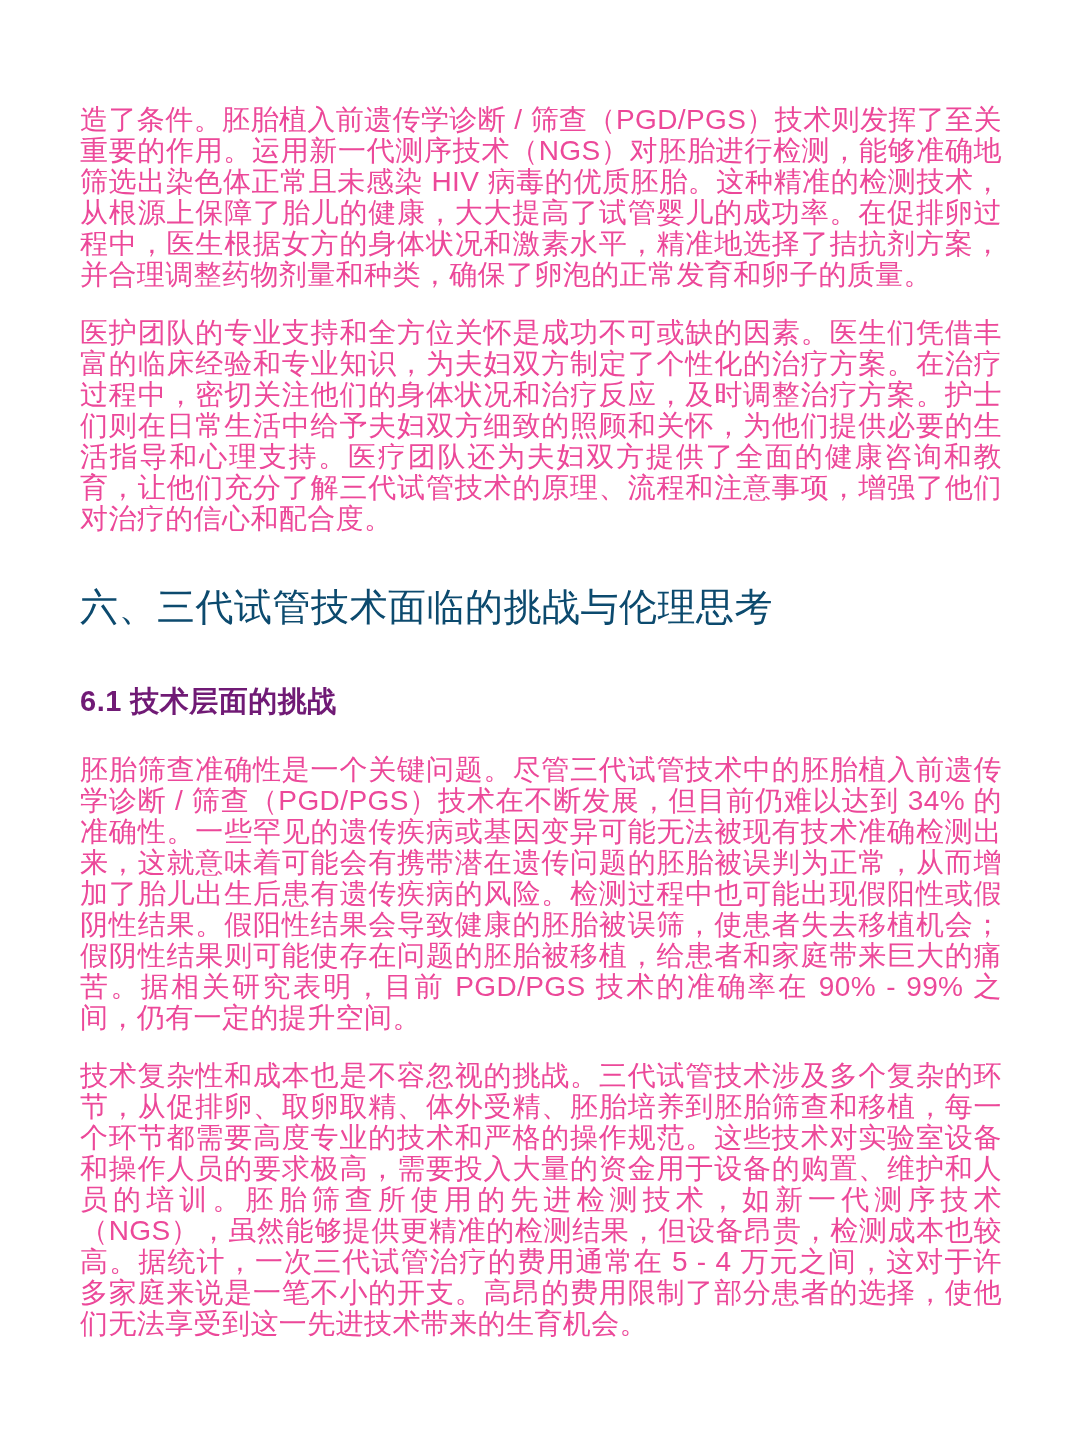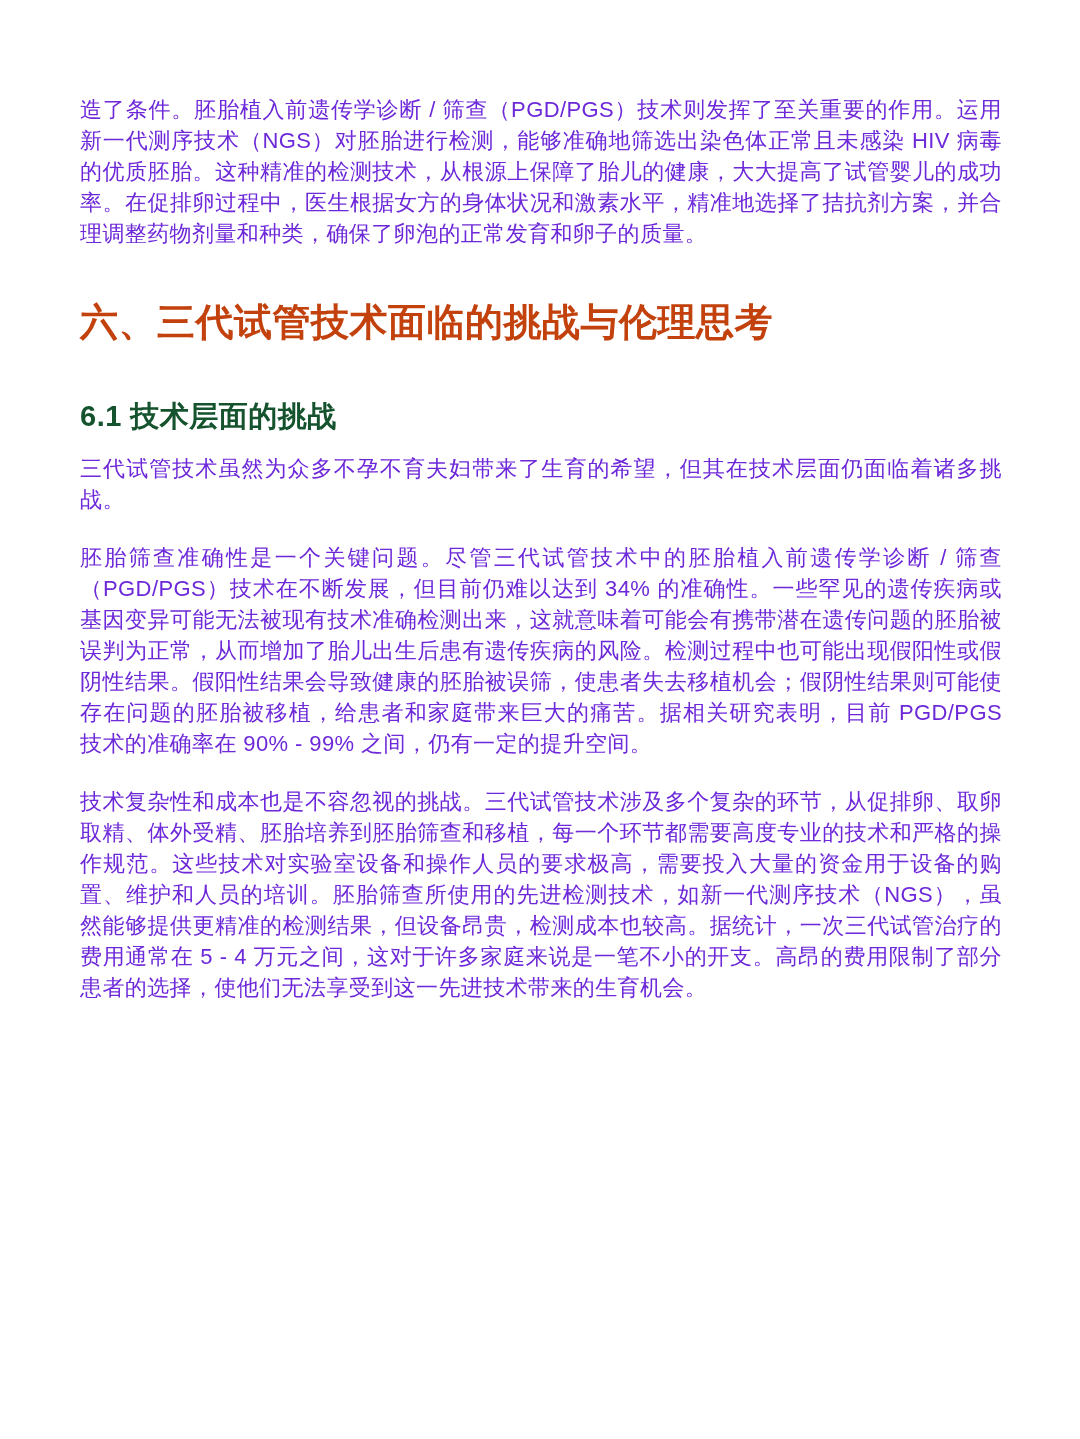--- a/index.html
+++ b/index.html
@@ -11,49 +11,49 @@
     position: relative;
     width: 1080px;
     height: 1439px;
     box-sizing: border-box;
     background: #ffffff;
     padding: 86px 78px 0 80px;
     overflow: hidden;
     font-family: "Liberation Sans", "DejaVu Sans", sans-serif;
   }
   .body-text {
-    font-size: 22px;
+    font-size: 28px;
     line-height: 31px;
     letter-spacing: 0.4px;
-    color: #6d28d9;
+    color: #ec4899;
     text-align: justify;
-    margin: 8px 0 27px 0;
+    margin: 18px 0 27px 0;
   }
   .section-heading {
     font-size: 38px;
     line-height: 46px;
-    font-weight: 700;
-    color: #c2410c;
+    font-weight: 400;
+    color: #0c4a6e;
     letter-spacing: 0.5px;
     margin: 50px 0 0 0;
   }
   .subsection-heading {
     font-size: 29px;
     line-height: 34px;
     font-weight: 700;
-    color: #14532d;
+    color: #701a75;
     letter-spacing: 0.5px;
-    margin: 54px 0 20px 0;
+    margin: 54px 0 36px 0;
   }
 </style>
 </head>
 <body>
 
 <div class="page">
   <p class="body-text">造了条件。胚胎植入前遗传学诊断 / 筛查（PGD/PGS）技术则发挥了至关重要的作用。运用新一代测序技术（NGS）对胚胎进行检测，能够准确地筛选出染色体正常且未感染 HIV 病毒的优质胚胎。这种精准的检测技术，从根源上保障了胎儿的健康，大大提高了试管婴儿的成功率。在促排卵过程中，医生根据女方的身体状况和激素水平，精准地选择了拮抗剂方案，并合理调整药物剂量和种类，确保了卵泡的正常发育和卵子的质量。</p>
+  <p class="body-text">医护团队的专业支持和全方位关怀是成功不可或缺的因素。医生们凭借丰富的临床经验和专业知识，为夫妇双方制定了个性化的治疗方案。在治疗过程中，密切关注他们的身体状况和治疗反应，及时调整治疗方案。护士们则在日常生活中给予夫妇双方细致的照顾和关怀，为他们提供必要的生活指导和心理支持。医疗团队还为夫妇双方提供了全面的健康咨询和教育，让他们充分了解三代试管技术的原理、流程和注意事项，增强了他们对治疗的信心和配合度。</p>
 
   <h1 class="section-heading">六、三代试管技术面临的挑战与伦理思考</h1>
   <h2 class="subsection-heading">6.1 技术层面的挑战</h2>
 
-  <p class="body-text">三代试管技术虽然为众多不孕不育夫妇带来了生育的希望，但其在技术层面仍面临着诸多挑战。</p>
   <p class="body-text">胚胎筛查准确性是一个关键问题。尽管三代试管技术中的胚胎植入前遗传学诊断 / 筛查（PGD/PGS）技术在不断发展，但目前仍难以达到 34% 的准确性。一些罕见的遗传疾病或基因变异可能无法被现有技术准确检测出来，这就意味着可能会有携带潜在遗传问题的胚胎被误判为正常，从而增加了胎儿出生后患有遗传疾病的风险。检测过程中也可能出现假阳性或假阴性结果。假阳性结果会导致健康的胚胎被误筛，使患者失去移植机会；假阴性结果则可能使存在问题的胚胎被移植，给患者和家庭带来巨大的痛苦。据相关研究表明，目前 PGD/PGS 技术的准确率在 90% - 99% 之间，仍有一定的提升空间。</p>
   <p class="body-text">技术复杂性和成本也是不容忽视的挑战。三代试管技术涉及多个复杂的环节，从促排卵、取卵取精、体外受精、胚胎培养到胚胎筛查和移植，每一个环节都需要高度专业的技术和严格的操作规范。这些技术对实验室设备和操作人员的要求极高，需要投入大量的资金用于设备的购置、维护和人员的培训。胚胎筛查所使用的先进检测技术，如新一代测序技术（NGS），虽然能够提供更精准的检测结果，但设备昂贵，检测成本也较高。据统计，一次三代试管治疗的费用通常在 5 - 4 万元之间，这对于许多家庭来说是一笔不小的开支。高昂的费用限制了部分患者的选择，使他们无法享受到这一先进技术带来的生育机会。</p>
 </div>
 
 </body></html>

